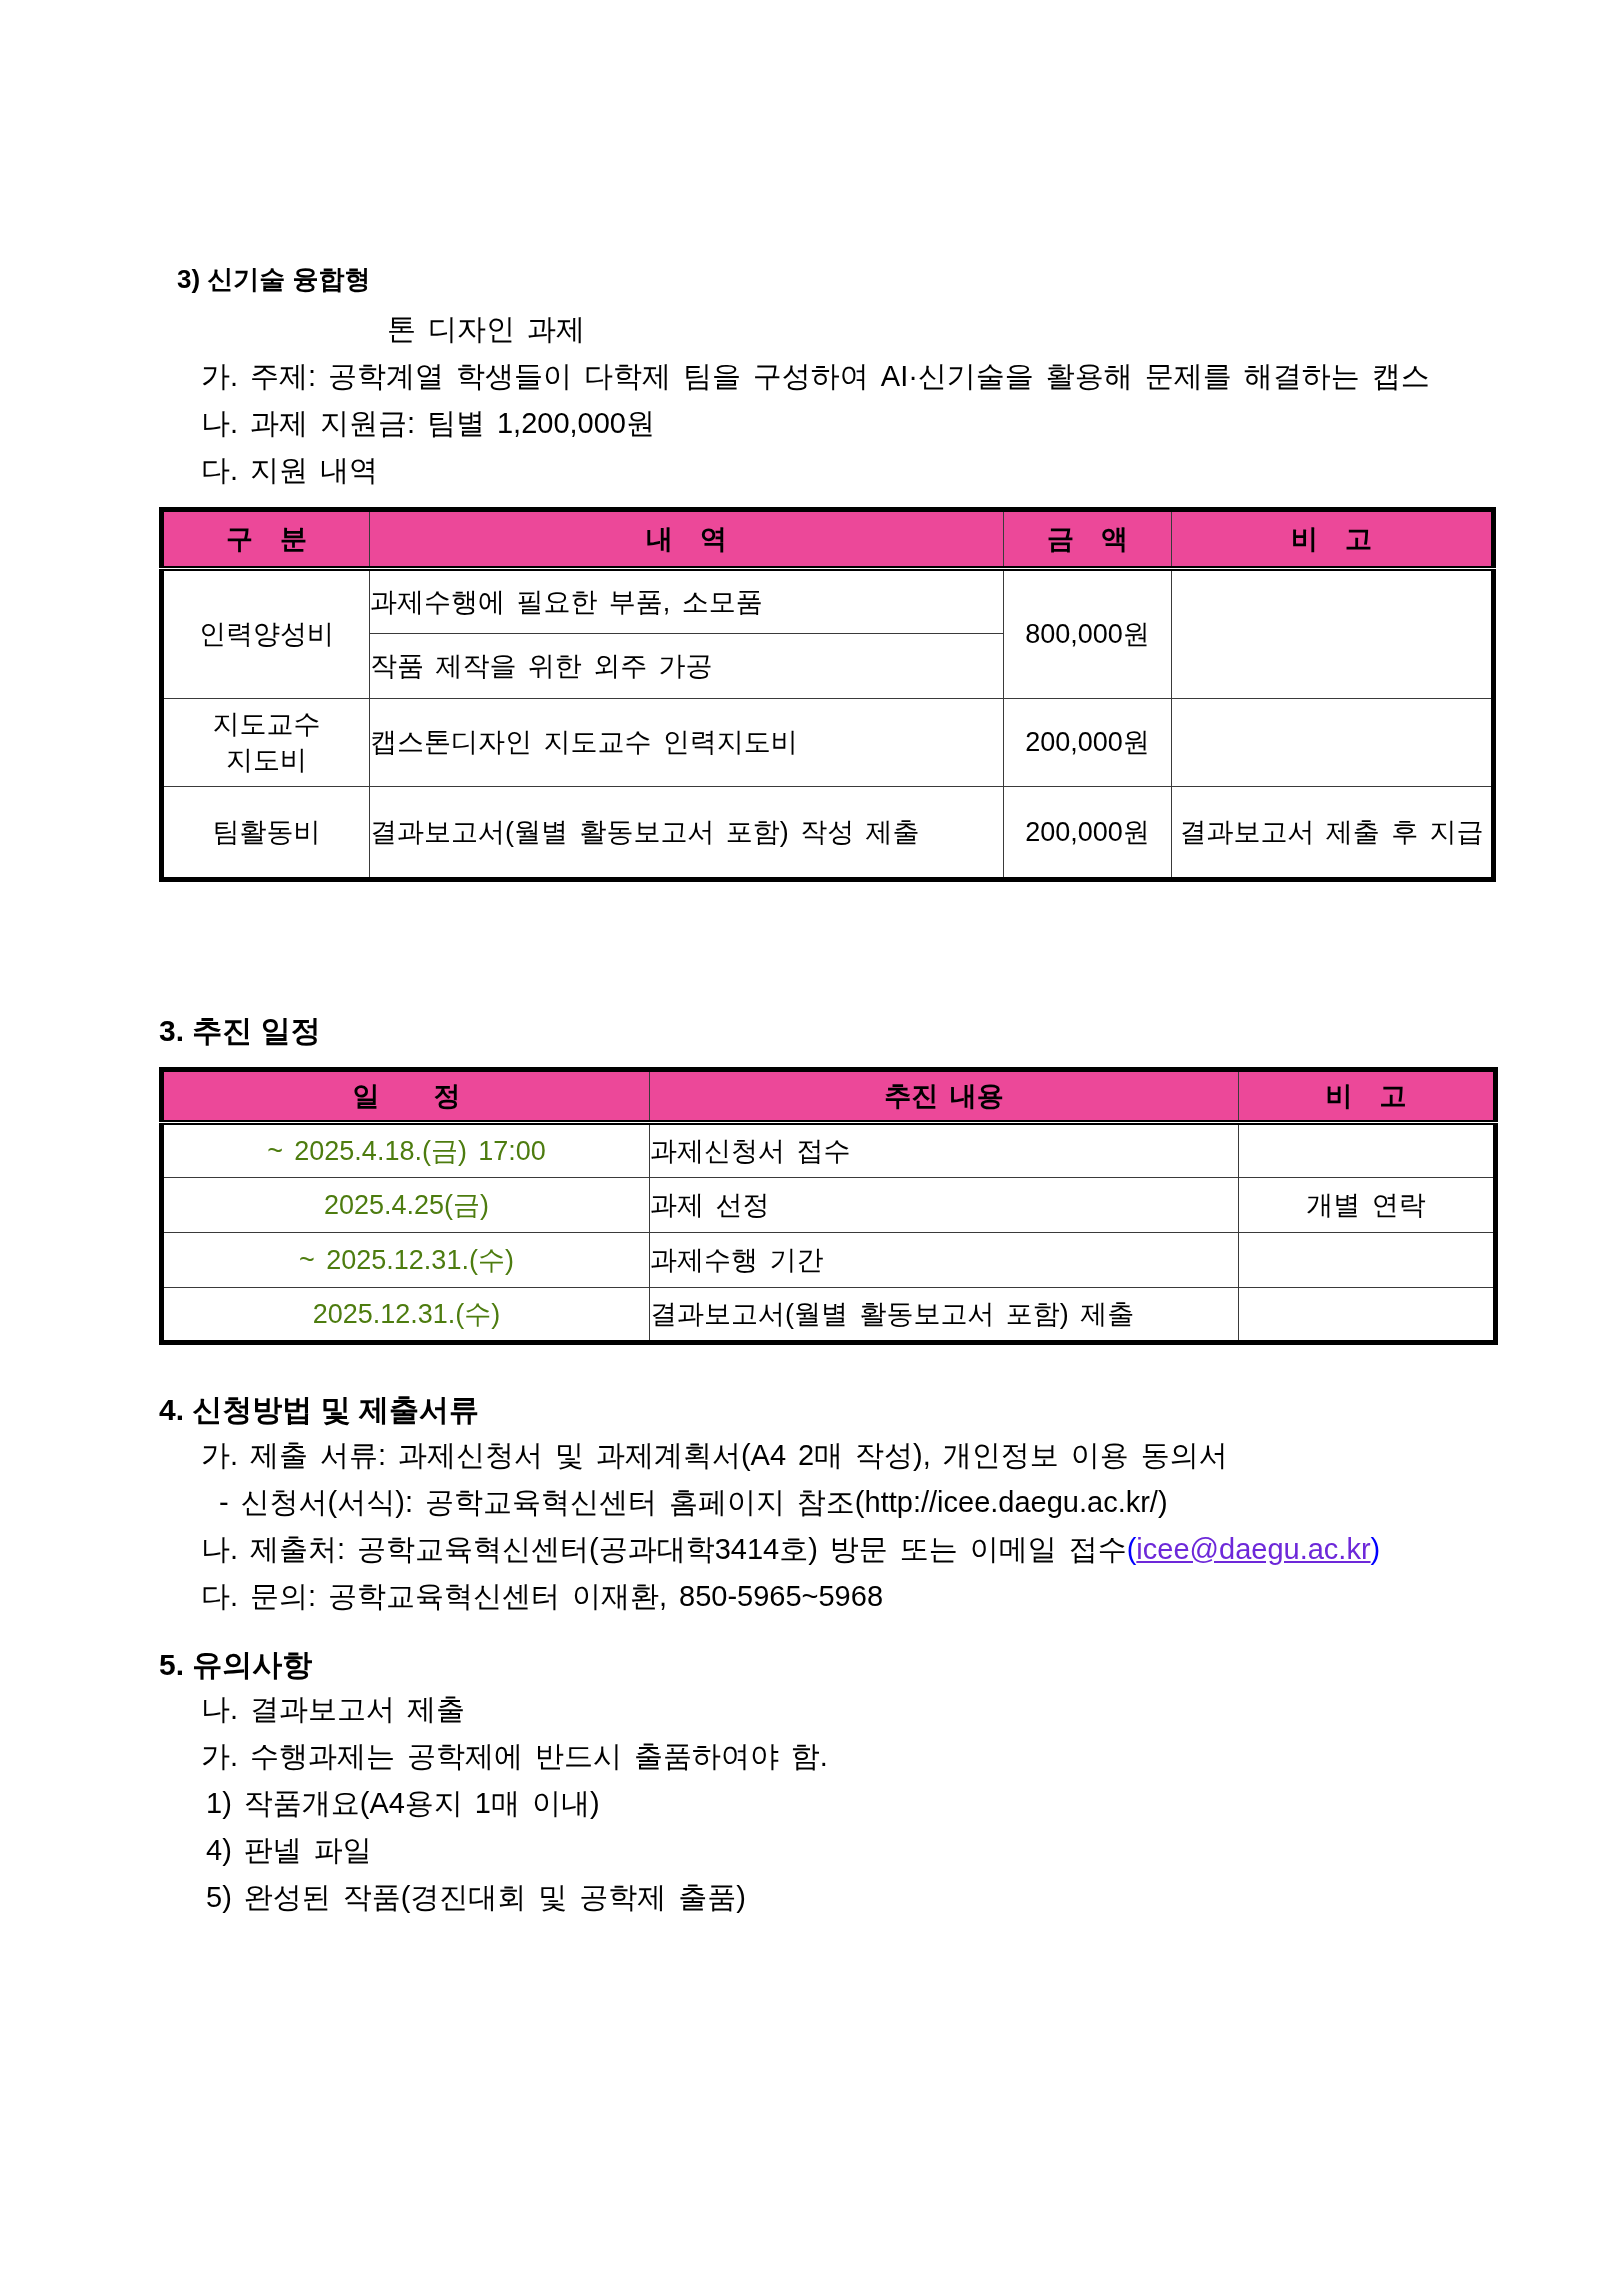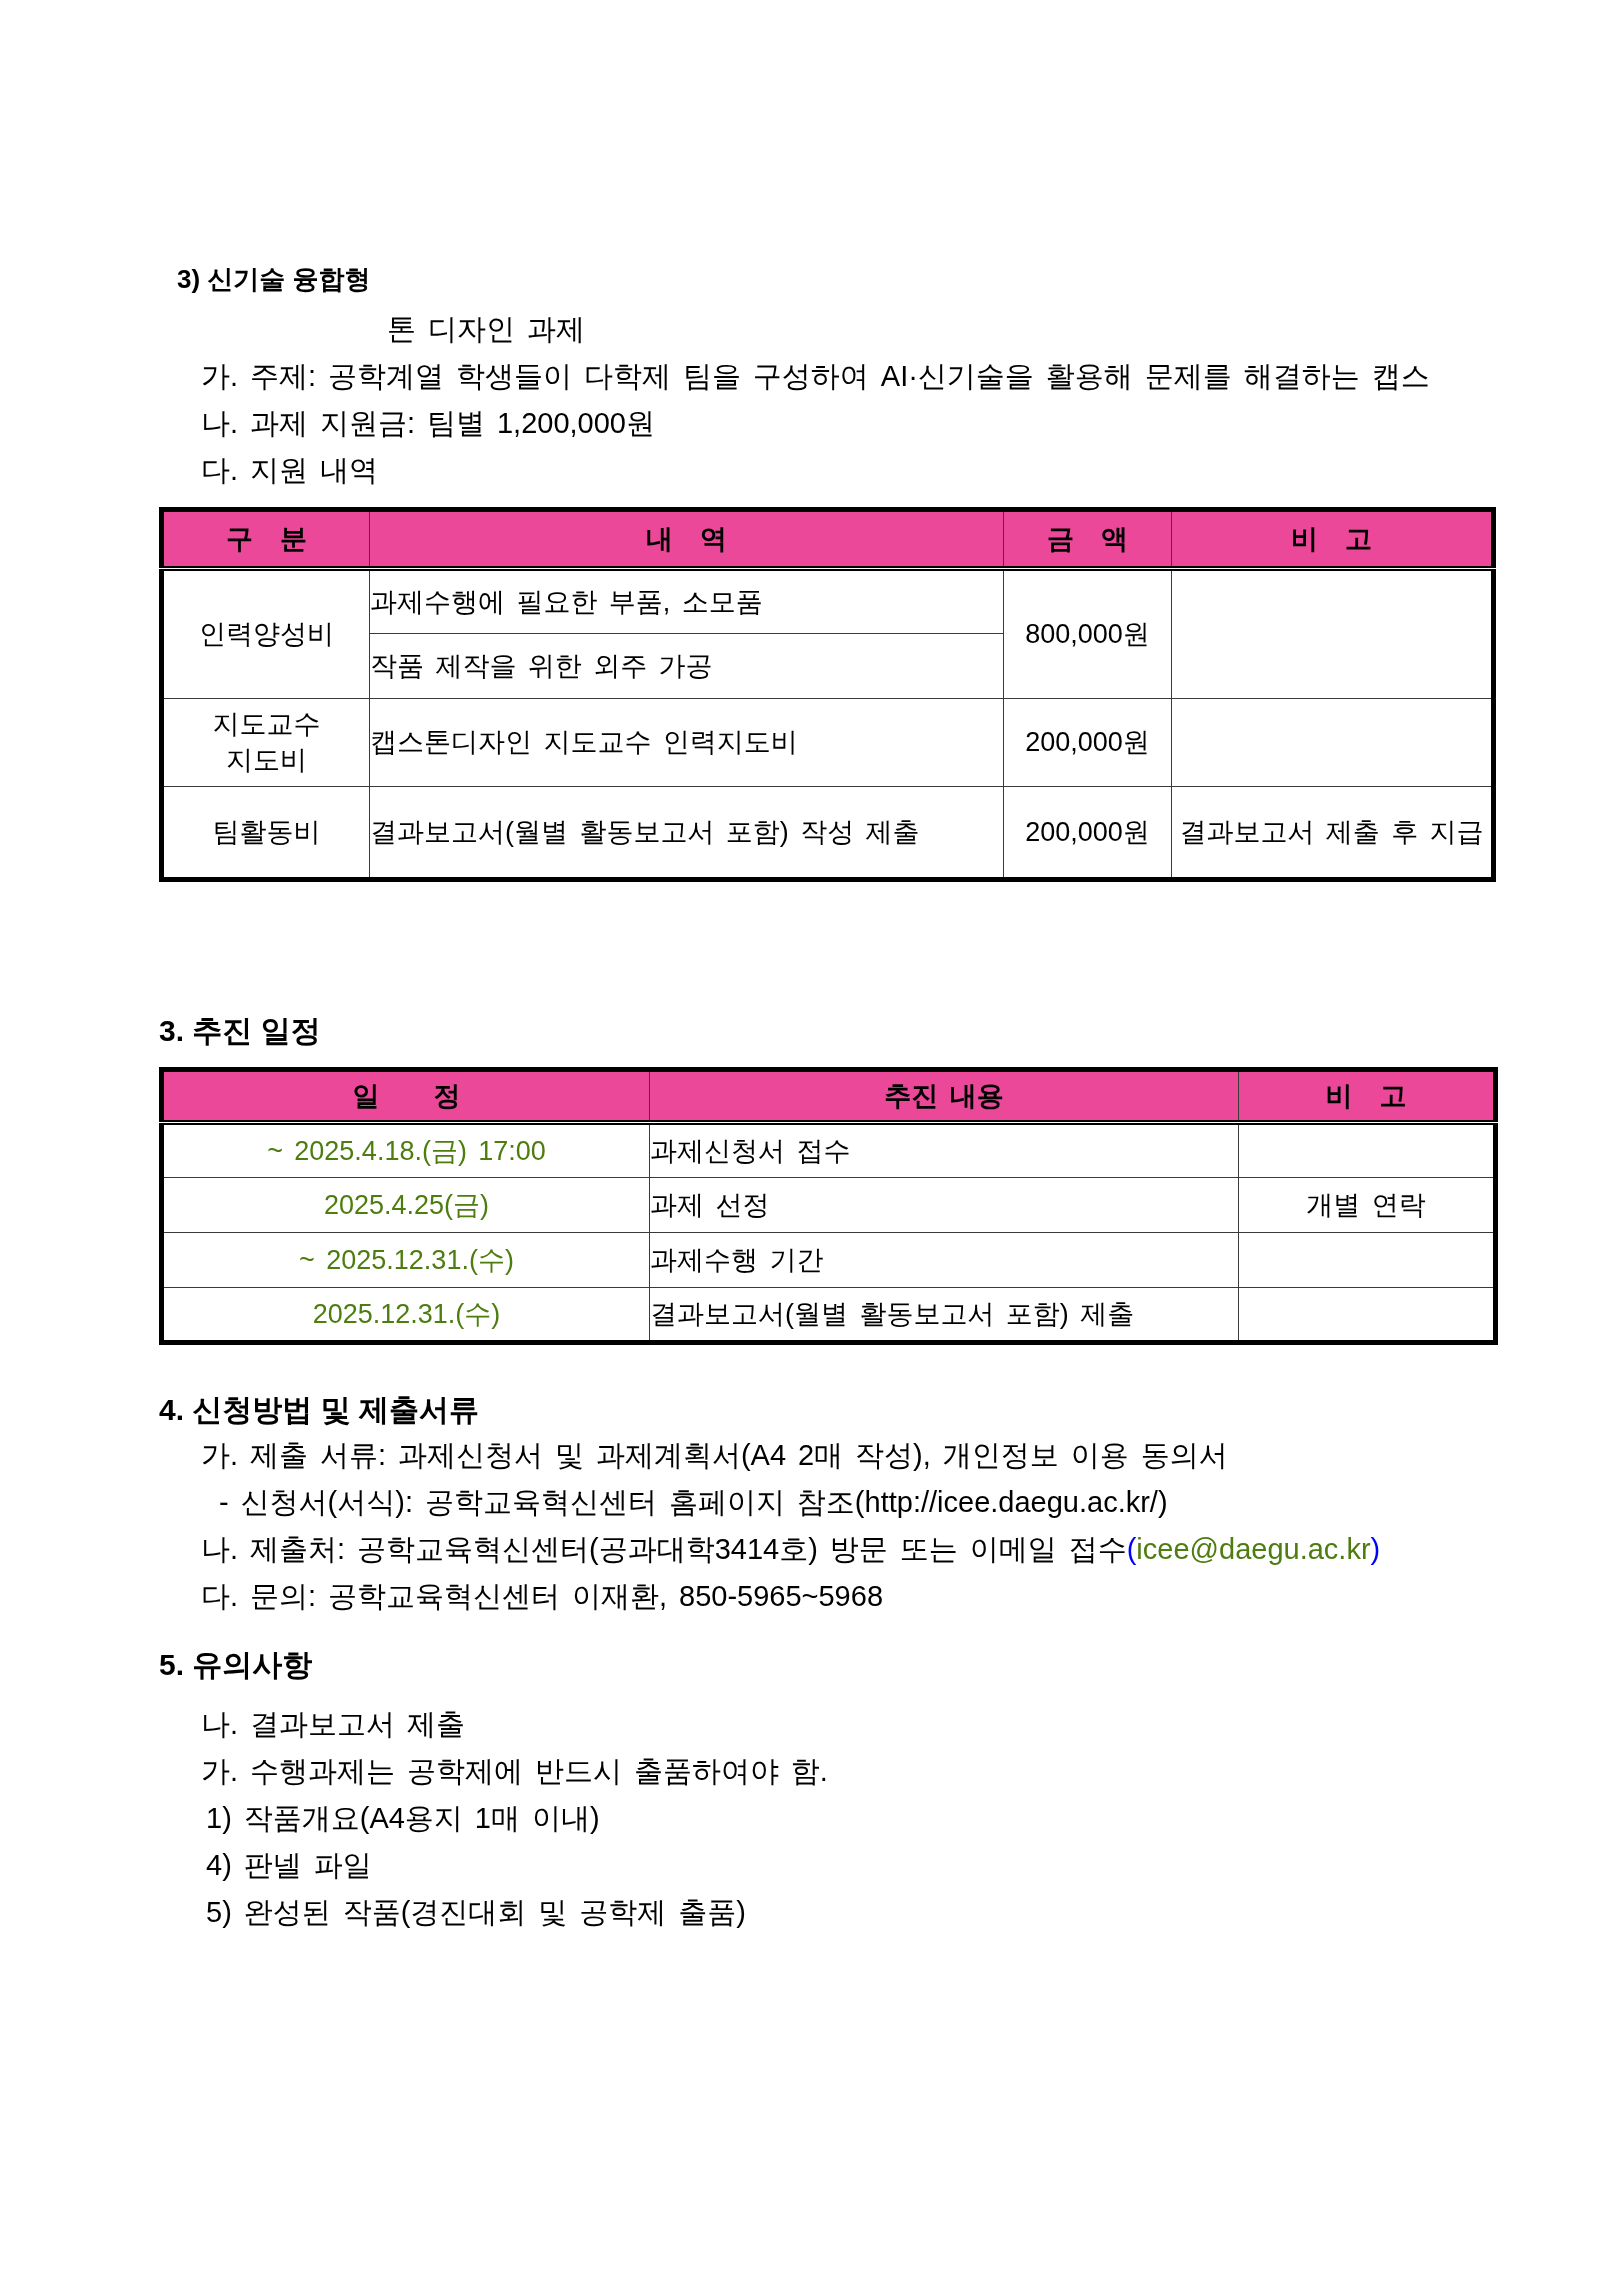--- a/index.html
+++ b/index.html
@@ -63,23 +63,23 @@
 
   .cell-center { text-align: center; }
   .cell-left { text-align: left; padding-left: 17px; padding-right: 5.2px; }
   .sub-split { border-bottom: 3.3px solid #8a8a8a; }
   .red { color: #4d7c0f; text-align: center; }
   .nowrap { white-space: nowrap; }
 
   
   #schedule-heading { margin-top: 130px; }
   #apply-heading { margin-top: 46px; margin-bottom: 3.9px; }
-  #notes-heading { margin-top: 26px; margin-bottom: 18px; }
+  #notes-heading { margin-top: 26px; margin-bottom: 3px; }
 
-  .email-link { color: #4d7c0f; cursor: pointer; }
+  .email-link { color: #6d28d9; text-decoration: underline; cursor: pointer; }
   .paren-blue { color: #0000FF; }
 </style>
 </head>
 <body>
 
 <div class="page">
 
   <div class="h-sub">3) 신기술 융합형</div>
   <div class="line ml-wrap">톤 디자인 과제</div>
   <div class="line ml-item">가. 주제: 공학계열 학생들이 다학제 팀을 구성하여 AI·신기술을 활용해 문제를 해결하는 캡스</div>

